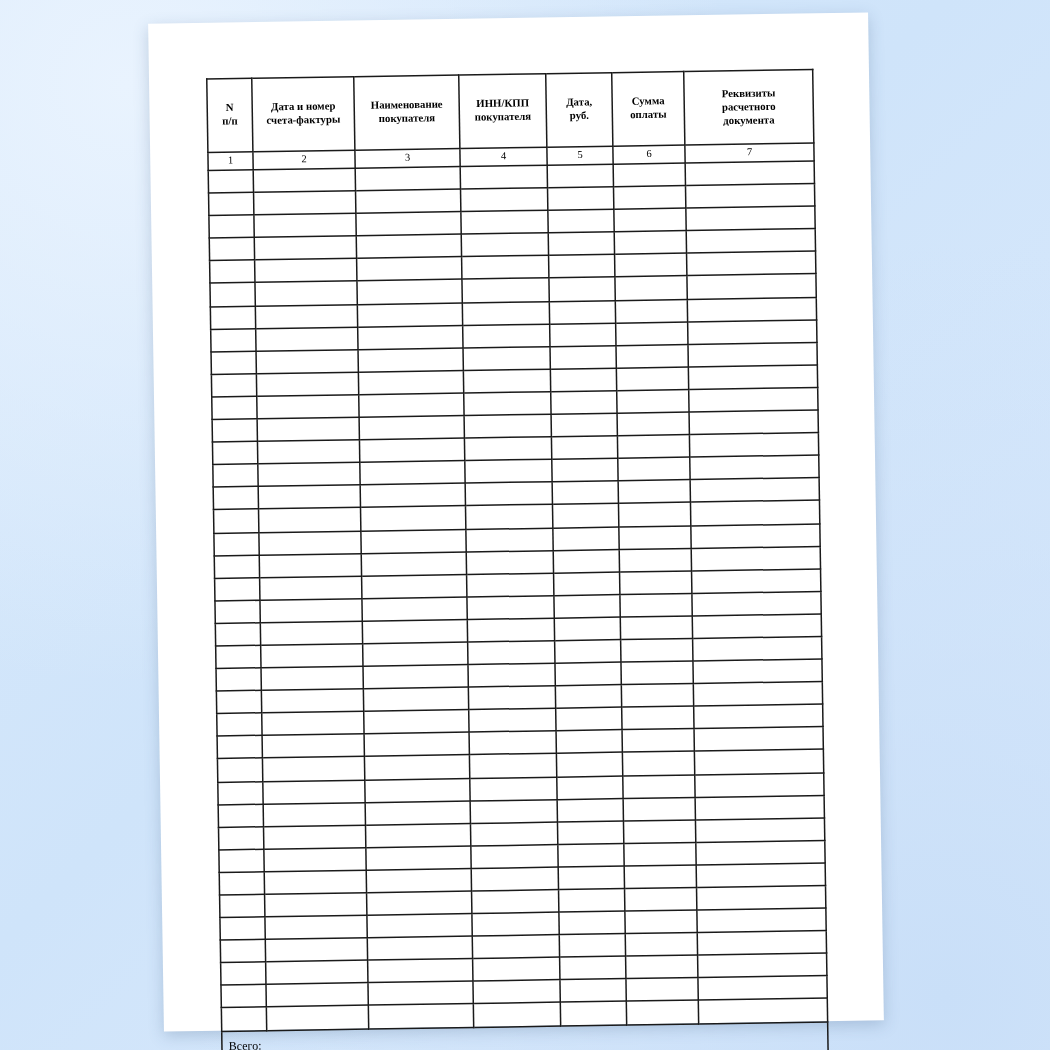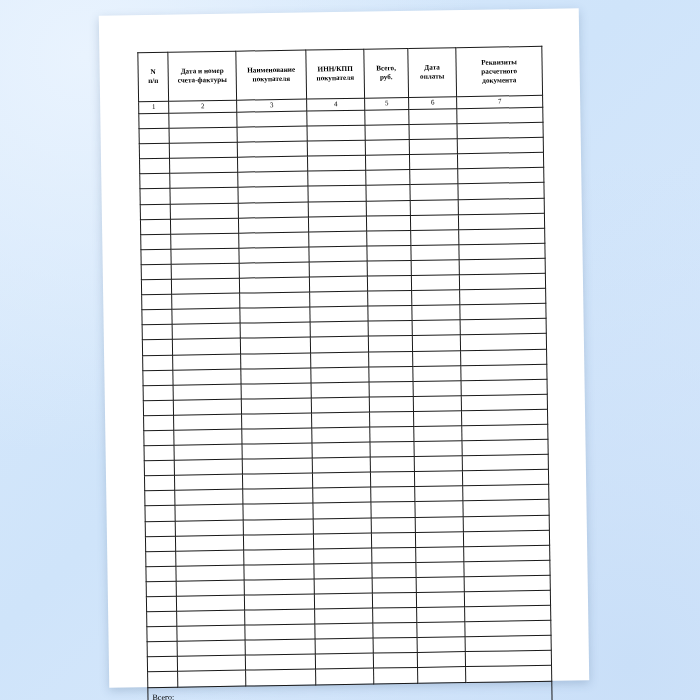--- a/index.html
+++ b/index.html
@@ -121,25 +121,25 @@
             </th>
             <th class="head-cell">
               <div>Наименование</div>
               <div>покупателя</div>
             </th>
             <th class="head-cell">
               <div>ИНН/КПП</div>
               <div>покупателя</div>
             </th>
             <th class="head-cell">
-              <div>Всего,</div>
+              <div>Дата,</div>
               <div>руб.</div>
             </th>
             <th class="head-cell">
-              <div>Дата</div>
+              <div>Сумма</div>
               <div>оплаты</div>
             </th>
             <th class="head-cell">
               <div>Реквизиты</div>
               <div>расчетного</div>
               <div>документа</div>
             </th>
           </tr>
           <tr class="numbers">
             <td>1</td>

